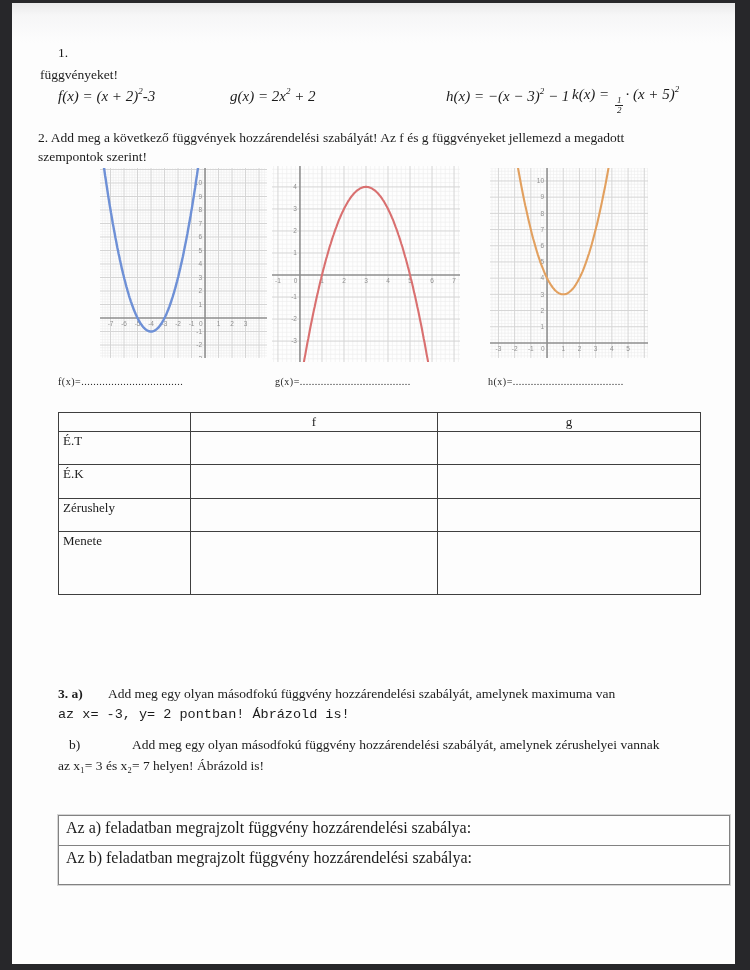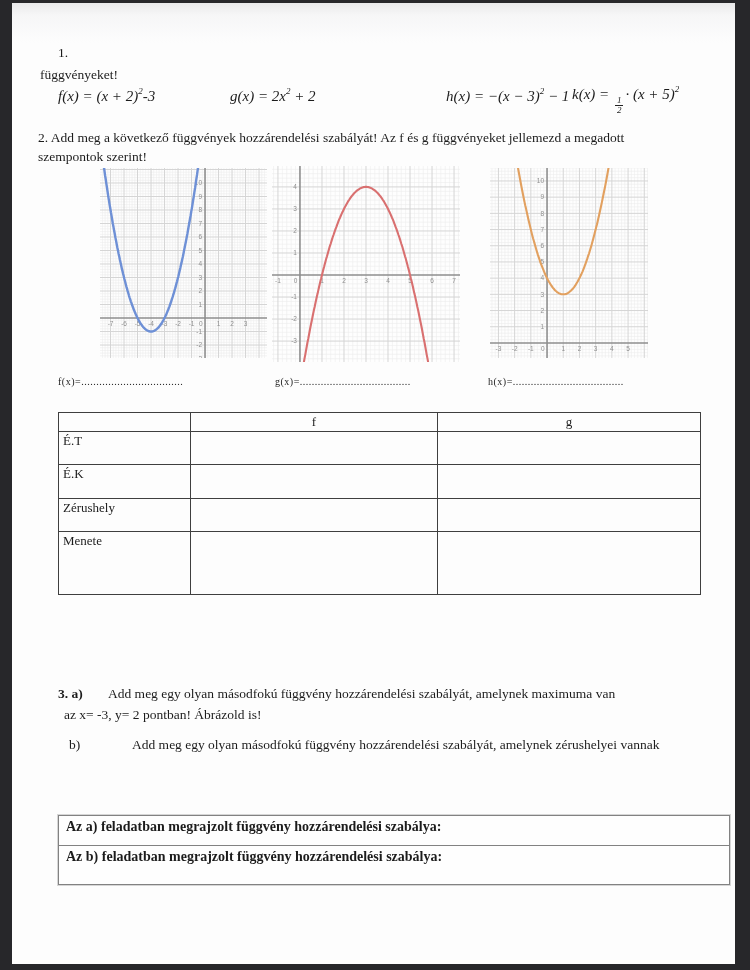--- a/index.html
+++ b/index.html
@@ -14,21 +14,21 @@
   .formula sup{font-size:9px;font-style:italic;position:relative;top:-1px;}
   .frac{display:inline-flex;flex-direction:column;align-items:center;font-size:9px;
         line-height:1.05;vertical-align:-4px;margin:0 2px;font-style:italic;}
   .frac .num{border-bottom:1px solid #222;padding:0 2px;}
   .graph{position:absolute;background:#fefefe;}
   .ansline{font-size:10px;letter-spacing:0.5px;}
   table.props{border-collapse:collapse;table-layout:fixed;width:642px;font-size:13px;}
   table.props td,table.props th{border:1px solid #3f3f3f;padding:1px 4px;vertical-align:top;
         font-weight:normal;text-align:left;overflow:hidden;}
   table.props th{text-align:center;height:15px;}
-  .ansbox{border:1px solid #828282;box-shadow:0 0 0 1px #d6d6d6;font-size:14px;background:#fefefe;font-weight:bold;}
+  .ansbox{border:1px solid #828282;box-shadow:0 0 0 1px #d6d6d6;font-size:16px;background:#fefefe;}
   .ansrow{box-sizing:border-box;padding:3px 7px;}
   .ansrow.first{border-bottom:1px solid #828282;}
 </style>
 </head>
 <body>
 
 <div id="frame">
   <div id="page">
 
     <div class="abs body-text" style="left:46px;top:42px;">1.</div>
@@ -474,23 +474,24 @@
       <tr style="height:63px">
         <td>Menete</td>
         <td></td>
             <td></td>
       </tr>
     </tbody>
       </table>
 
     <div class="abs body-text" style="left:46px;top:683px;font-weight:bold;">3. a)</div>
     <div class="abs body-text" style="left:96px;top:683px;">Add meg egy olyan másodfokú függvény hozzárendelési szabályát, amelynek maximuma van</div>
-    <div class="abs body-text" style="left:52px;top:704px;">az x= -3, y= 2 pontban! Ábrázold is!</div>
+    <div class="abs body-text" style="left:46px;top:704px;font-family:Liberation Mono, monospace;">az x= -3, y= 2 pontban! Ábrázold is!</div>
     <div class="abs body-text" style="left:57px;top:734px;">b)</div>
     <div class="abs body-text" style="left:120px;top:734px;">Add meg egy olyan másodfokú függvény hozzárendelési szabályát, amelynek zérushelyei vannak</div>
+    <div class="abs body-text" style="left:46px;top:755px;">az x₁= 3 és x₂= 7 helyen! Ábrázold is!</div>
 
     <div class="abs ansbox" style="left:46px;top:812px;width:670px;">
       <div class="ansrow first" style="height:30px;"><span>Az a) feladatban megrajzolt függvény hozzárendelési szabálya:</span></div>
       <div class="ansrow" style="height:38px;"><span>Az b) feladatban megrajzolt függvény hozzárendelési szabálya:</span></div>
     </div>
 
   </div>
 </div>
 
 </body></html>

